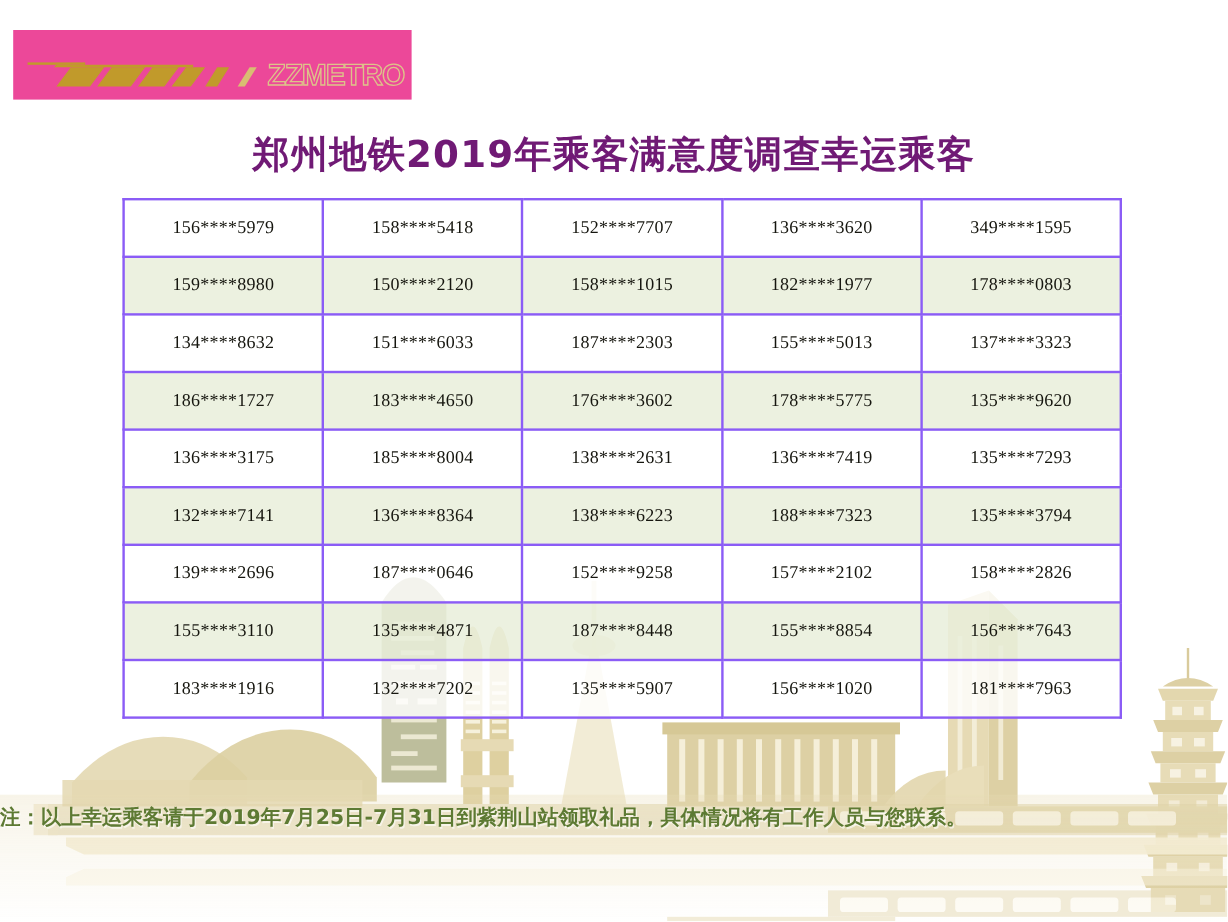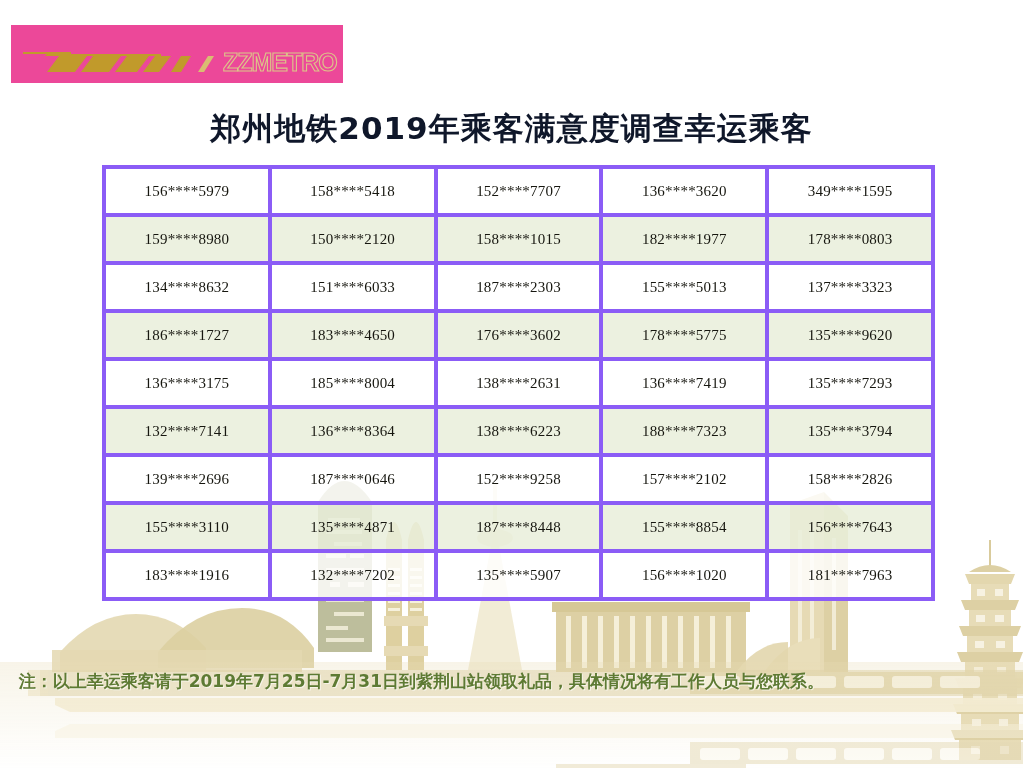--- a/index.html
+++ b/index.html
@@ -54,61 +54,61 @@
   #page-title {
     position: absolute;
     left: 0;
     top: 108px;
     width: 1023px;
     text-align: center;
     font-family: "DejaVu Sans", "Liberation Sans", sans-serif;
     font-size: 31px;
     font-weight: bold;
     letter-spacing: 1px;
-    color: #0f172a;
+    color: #701a75;
     z-index: 3;
     text-shadow: 1px 1px 0 rgba(255,255,255,0.85);
   }
 
   
   #winners-table-wrap {
     position: absolute;
     left: 102px;
     top: 165px;
     width: 833px;
     z-index: 2;
   }
   table.winners {
     width: 833px;
     border-collapse: collapse;
     table-layout: fixed;
     border: 1px solid #8cb04c;
   }
   table.winners td {
     height: 48px;
-    border: 4px solid #8b5cf6;
+    border: 2px solid #8b5cf6;
     text-align: center;
     vertical-align: middle;
     font-family: "Liberation Serif", "DejaVu Serif", serif;
     font-size: 15px;
     color: #16160f;
     letter-spacing: 0.2px;
     background: rgba(255,255,255,0.82);
   }
   table.winners tr.alt td {
     background: rgba(233,239,219,0.86);
   }
 
   
   #footer-note {
     position: absolute;
     left: 0;
     top: 670px;
     width: 824px;
-    text-align: right;
+    text-align: left;
     font-family: "DejaVu Sans", "Liberation Sans", sans-serif;
     font-size: 17px;
     font-weight: bold;
     color: #5d7a33;
     z-index: 3;
     text-shadow: 1px 1px 0 rgba(255,255,255,0.6);
   }
 </style>
 </head>
 <body>

